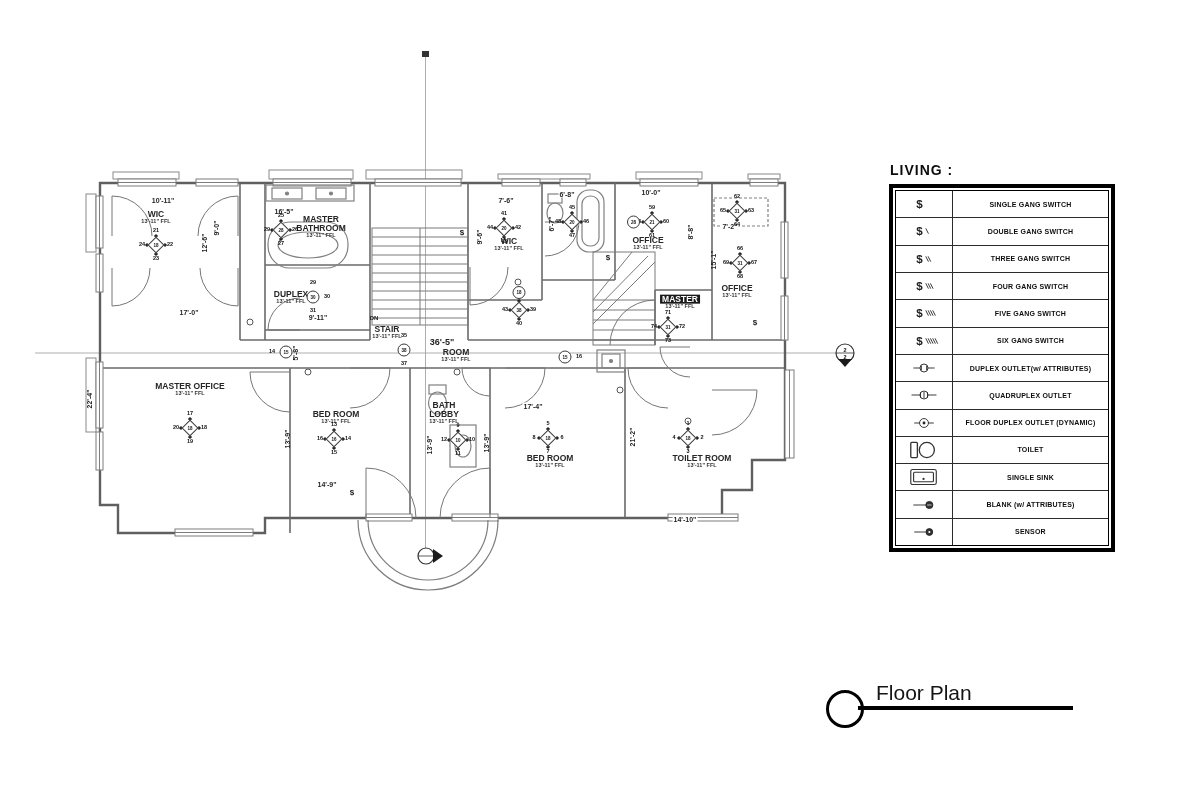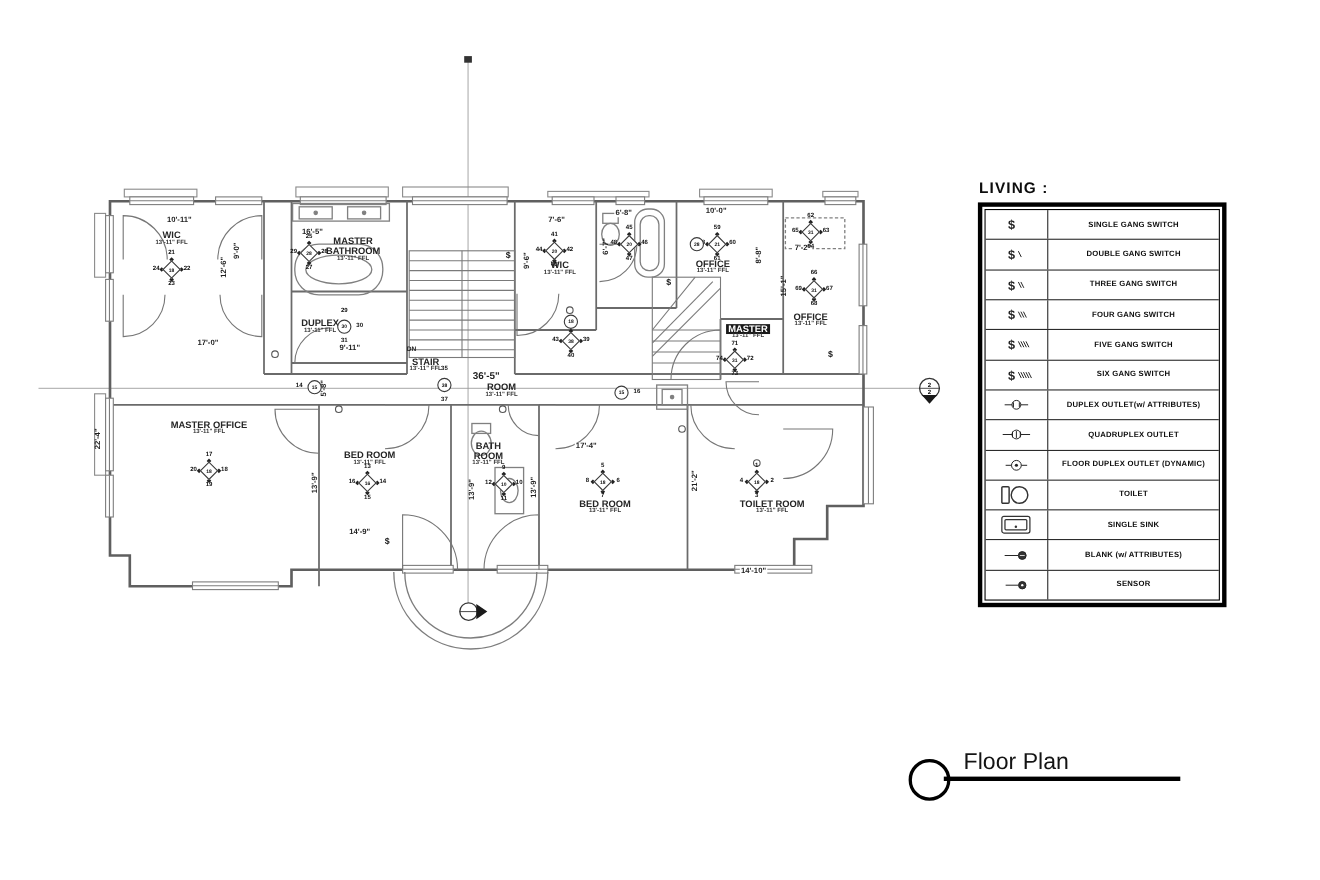--- a/index.html
+++ b/index.html
@@ -298,21 +298,21 @@
       <span class="rf">13'-11" FFL</span>
     </div>
 
     <div class="room" style="left: 336px; top: 417px;">
       <span class="rn">BED ROOM</span>
       <span class="rf">13'-11" FFL</span>
     </div>
 
     <div class="room" style="left: 444px; top: 413px;">
       <span class="rn">BATH
-ROOM</span>
+LOBBY</span>
       <span class="rf">13'-11" FFL</span>
     </div>
 
     <div class="room" style="left: 550px; top: 461px;">
       <span class="rn">BED ROOM</span>
       <span class="rf">13'-11" FFL</span>
     </div>
 
     <div class="room" style="left: 702px; top: 461px;">
       <span class="rn">TOILET ROOM</span>

